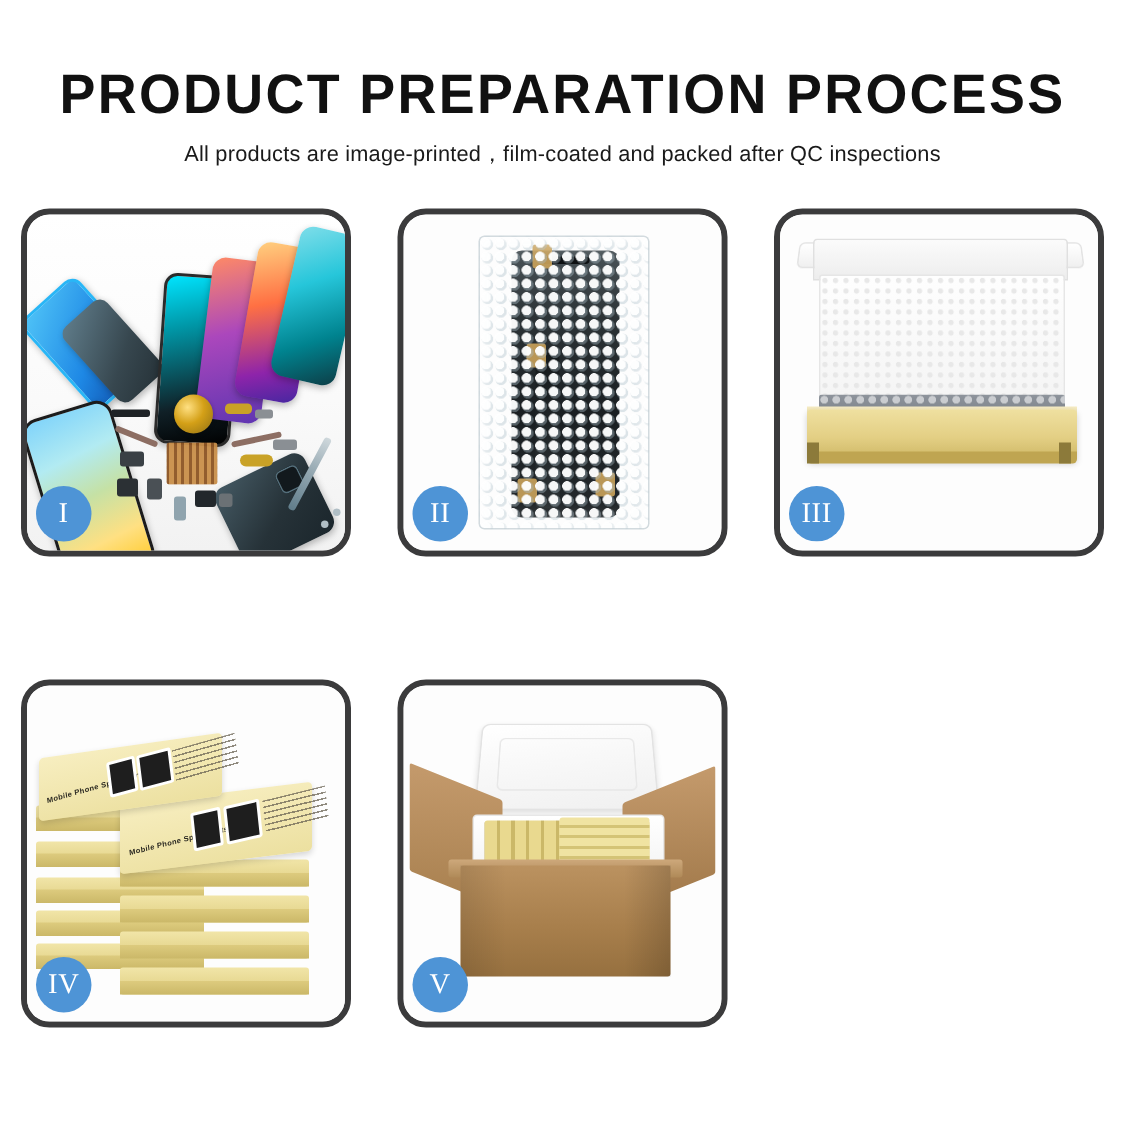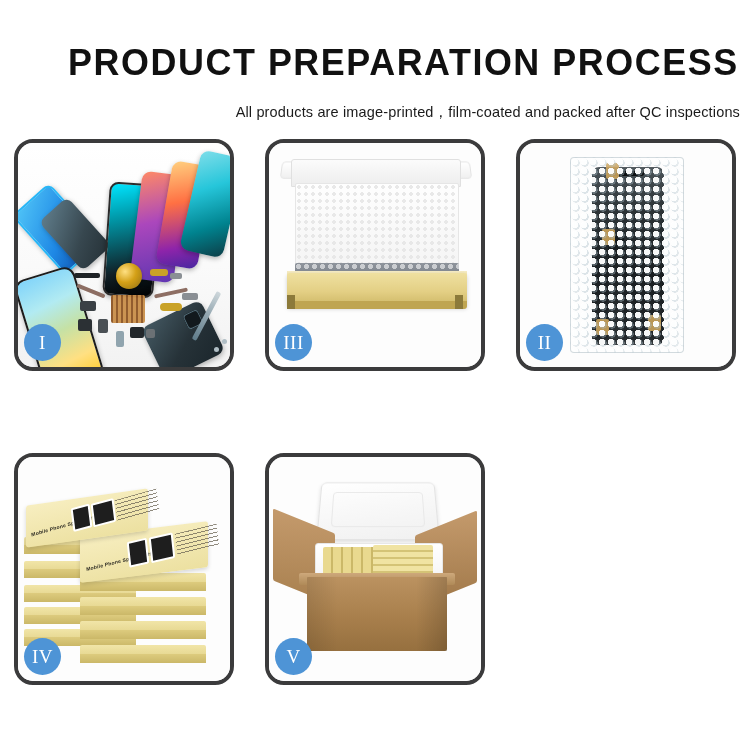--- a/index.html
+++ b/index.html
@@ -5,30 +5,30 @@
   html, body {
     margin: 0; padding: 0;
     width: 750px; height: 750px;
     background: #ffffff;
     font-family: "Liberation Sans", sans-serif;
     overflow: hidden;
   }
   #root { position: relative; width: 750px; height: 750px; background:#fff; }
 
   
-  .header { position:absolute; left:0; top:0; width:750px; text-align:right; }
+  .header { position:absolute; left:0; top:0; width:750px; text-align:center; }
   .title {
     margin:0; padding-top:44px;
     font-size:37px; font-weight:bold; color:#111;
     letter-spacing:1.6px; line-height:1.0;
     font-family:"Liberation Sans", sans-serif;
     transform: scaleX(0.97); transform-origin: center;
   }
   .subtitle {
-    margin:10px; padding-top:12px;
+    margin:0; padding-top:12px;
     font-size:14.5px; color:#1a1a1a; font-weight:normal;
     letter-spacing:0.15px;
   }
 
   
   .grid {
     position:absolute; left:14px; top:139px;
     width:722px; height:556px;
     display:grid;
     grid-template-columns: repeat(3, 220px);
@@ -366,48 +366,48 @@
         <div class="part pt11"></div>
         <div class="driver"></div>
         <div class="screwdot" style="left:196px; top:204px;"></div>
         <div class="screwdot" style="left:204px; top:196px;"></div>
       </div>
       <div class="badge">I</div>
     </div>
 
     <div class="panel">
       <div class="stage">
+        <div class="p2bg"></div>
+        <div class="bagwrap">
+          <div class="screen-in"></div>
+          <div class="flexstrip"></div>
+          <div class="tape tp1"></div>
+          <div class="tape tp2"></div>
+          <div class="tape tp3"></div>
+          <div class="tape tp4"></div>
+          <div class="bubbles"></div>
+        </div>
+      </div>
+      <div class="badge">II</div>
+    </div>
+
+    <div class="panel">
+      <div class="stage">
         <div class="p3bg"></div>
         <div class="lid3b"></div>
         <div class="lid3"></div>
         <div class="foam3"></div>
         <div class="bubble3"></div>
         <div class="tray3side"></div>
         <div class="tray3"></div>
         <div class="tray3cap"></div>
         <div class="t3edge"></div>
         <div class="t3edge2"></div>
       </div>
       <div class="badge">III</div>
-    </div>
-
-    <div class="panel">
-      <div class="stage">
-        <div class="p2bg"></div>
-        <div class="bagwrap">
-          <div class="screen-in"></div>
-          <div class="flexstrip"></div>
-          <div class="tape tp1"></div>
-          <div class="tape tp2"></div>
-          <div class="tape tp3"></div>
-          <div class="tape tp4"></div>
-          <div class="bubbles"></div>
-        </div>
-      </div>
-      <div class="badge">II</div>
     </div>
 
     <div class="panel">
       <div class="stage">
         <div class="p4bg"></div>
         <div class="stack">
 
           <div class="ybox" style="left:6px; top:128px; width:112px; height:17px;">
               <div class="side"></div>
             </div>

